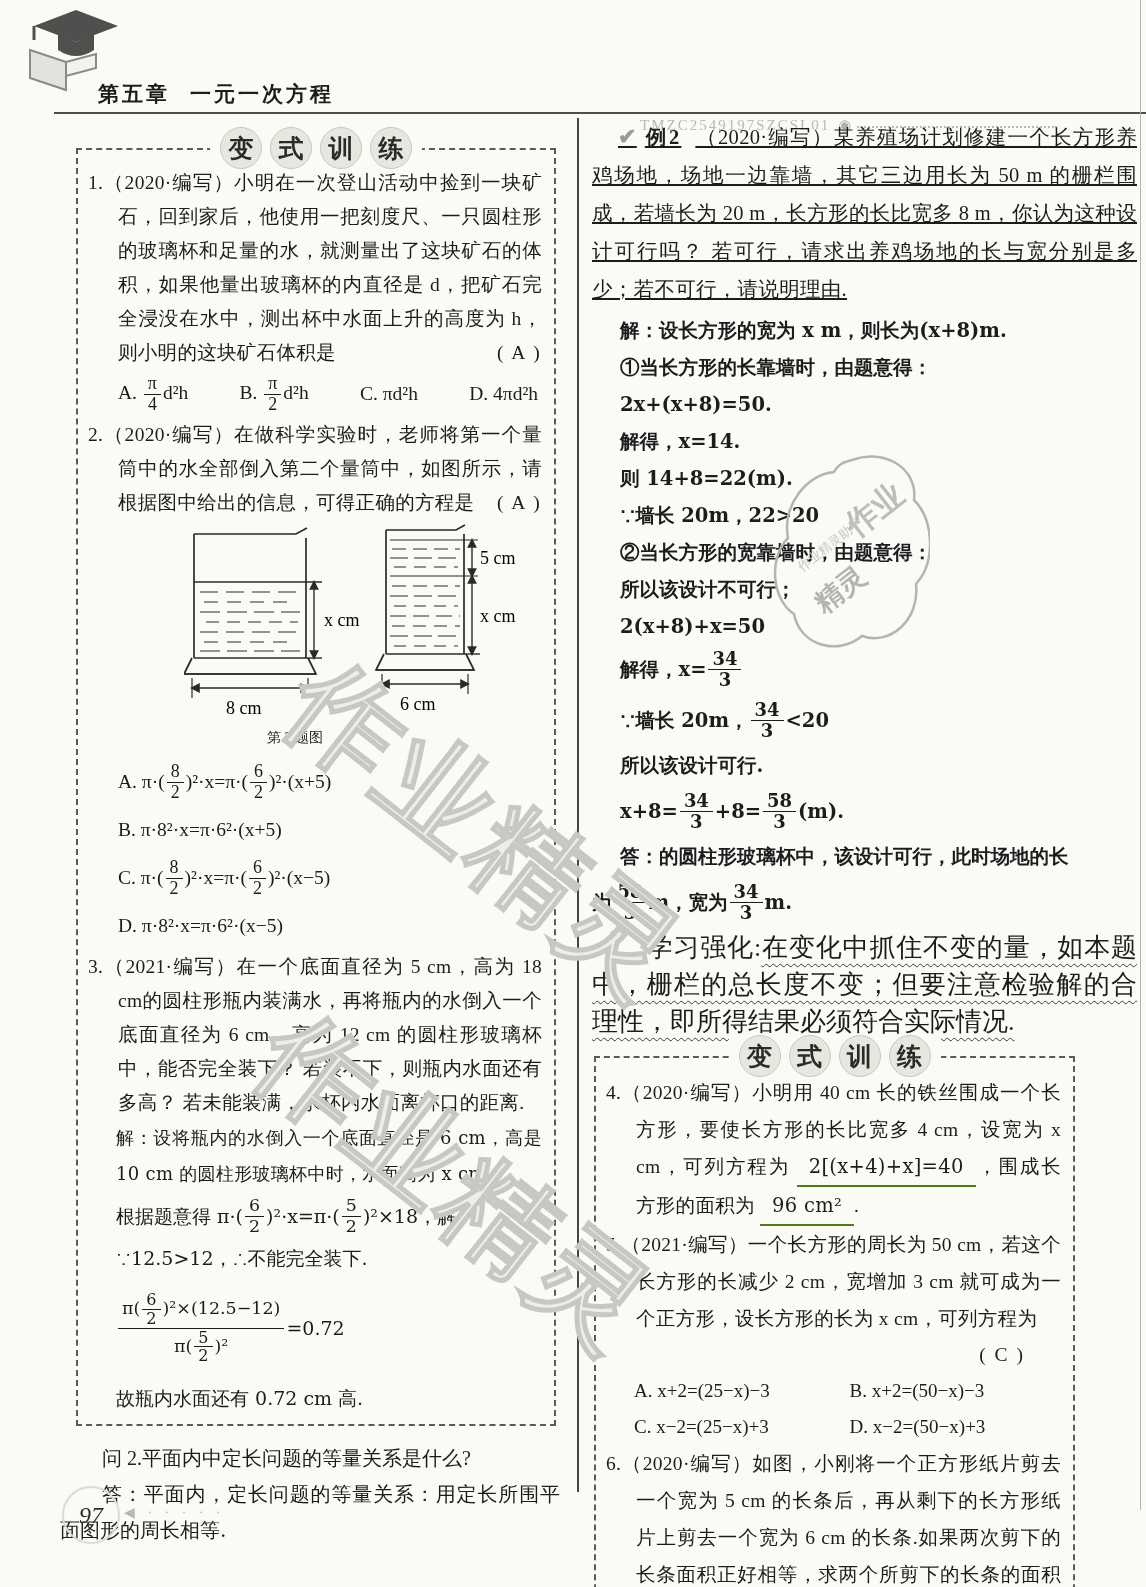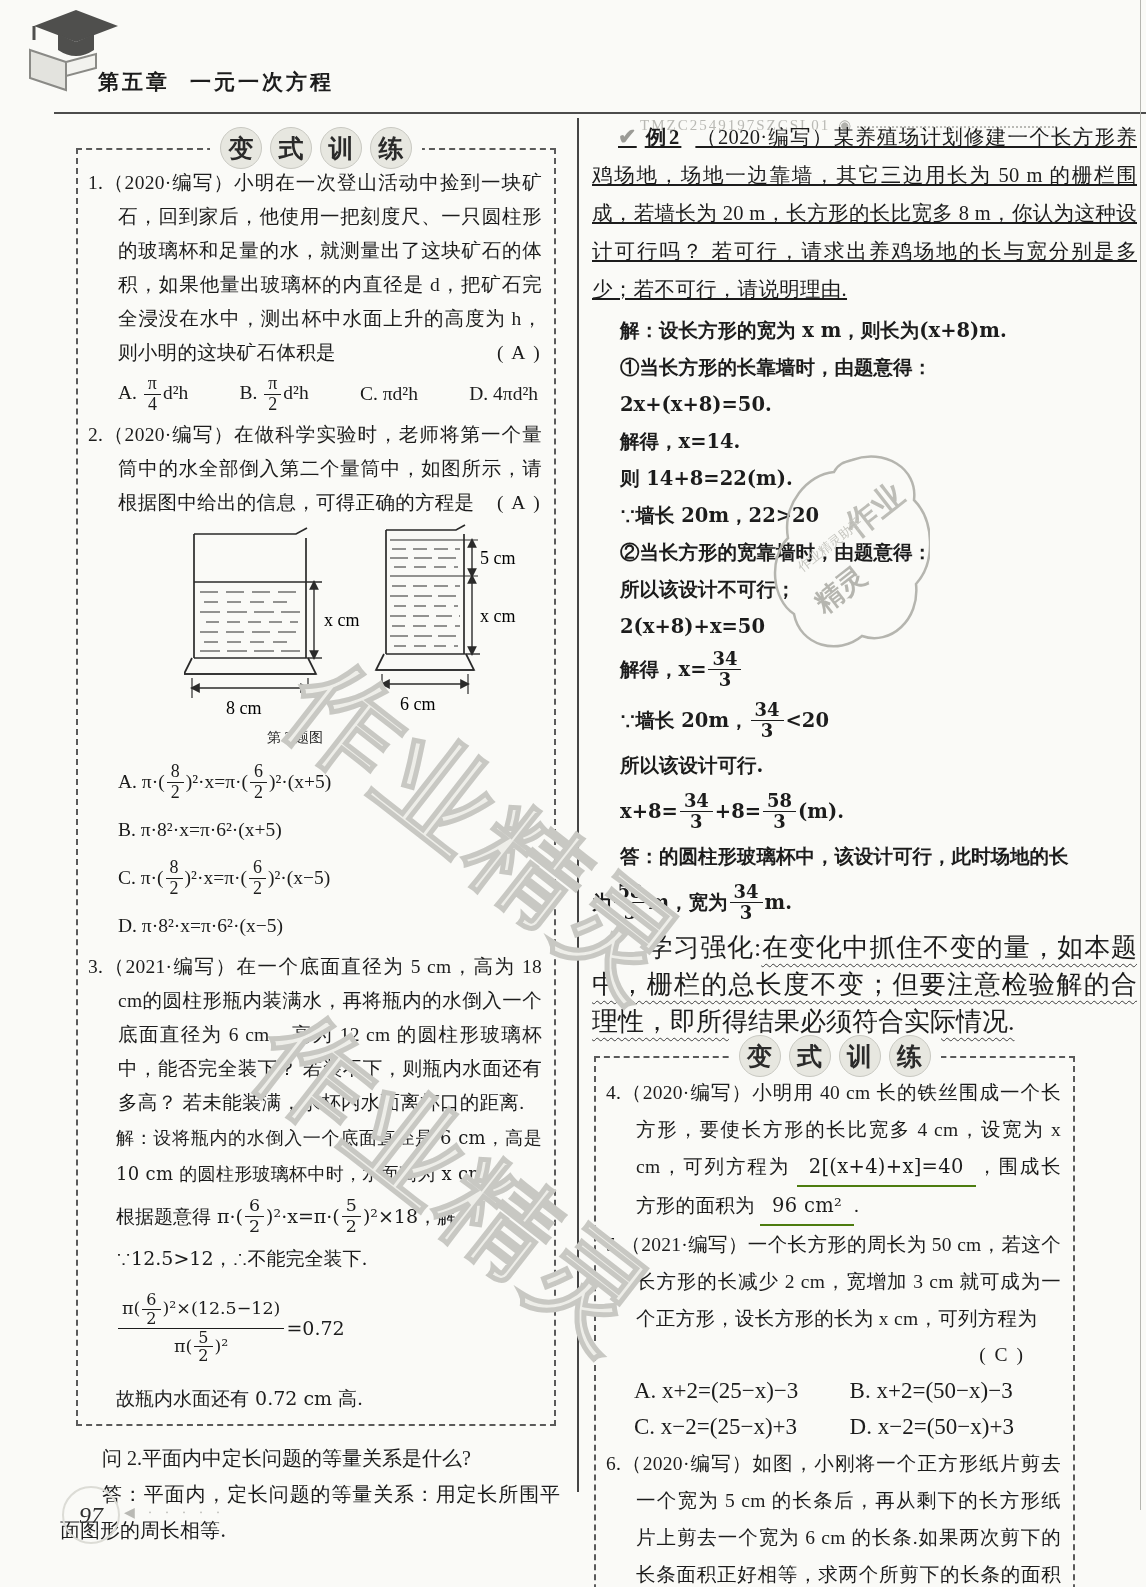--- a/index.html
+++ b/index.html
@@ -1,20 +1,20 @@
 <!DOCTYPE html>
 <html><head>
 <meta charset="utf-8">
 <style>
   html,body{margin:0;padding:0;background:#e8e8e6;}
   .page{position:relative;width:1146px;height:1587px;background:#fafaf7;overflow:hidden;
         font-family:"Liberation Serif",serif;color:#1c1c1c;}
   
   .logo{position:absolute;left:26px;top:6px;}
-  .chapter{position:absolute;left:98px;top:68px;font-size:21px;font-weight:bold;letter-spacing:3px;}
+  .chapter{position:absolute;left:98px;top:80px;font-size:21px;font-weight:bold;letter-spacing:3px;}
   .chapter .gap{margin-left:20px;}
   .header-rule{position:absolute;left:54px;top:112px;width:1092px;border-top:2px solid #4c4c4c;}
   .code{position:absolute;left:640px;top:84px;font-size:15px;color:#b9b9b4;letter-spacing:2px;
         font-family:Liberation Serif, serif;white-space:nowrap;margin-top:32px;}
   .code .dot{margin-left:8px;color:#b0b0ab;}
   .code .tail{display:inline-block;width:200px;border-top:2px dotted #b9b9b4;vertical-align:middle;margin-left:4px;}
   .right-edge{position:absolute;right:5px;top:0;height:1510px;border-left:1px solid #b6b6b0;}
   .divider{position:absolute;left:577px;top:118px;height:1374px;border-left:2px solid #454545;}
   
   .lcol{position:absolute;left:60px;top:122px;width:500px;}
@@ -62,21 +62,21 @@
   .rsol .line{min-height:37px;display:flex;align-items:center;}
   .rsol .tallline{min-height:48px;display:flex;align-items:center;}
   .rsol .xtall{min-height:54px;display:flex;align-items:center;}
   .rsol .noind{margin-left:-28px;}
   .note{font-size:26px;line-height:37px;text-align:justify;text-indent:2.1em;margin-top:4px;}
   .wavy{text-decoration:underline;text-decoration-style:wavy;text-decoration-color:#3d3d3d;
         text-decoration-thickness:1px;text-underline-offset:7px;}
   .vtbox.r .prose{font-size:19.5px;line-height:37px;}
   .blank{display:inline-block;border-bottom:2px solid #4d7c0f;padding:0 12px;text-indent:0;}
   .ansline{text-align:right;padding-right:36px;font-size:19.5px;line-height:36px;letter-spacing:2px;}
-  .optgrid{display:grid;grid-template-columns:1.02fr 1fr;font-size:23px;line-height:36px;padding-left:28px;}
+  .optgrid{display:grid;grid-template-columns:1.02fr 1fr;font-size:19px;line-height:36px;padding-left:28px;}
   
   .wm{position:absolute;font-size:112px;font-weight:bold;white-space:nowrap;letter-spacing:4px;
       color:#eeeee9;-webkit-text-stroke:1.5px #c8c8c3;transform-origin:left top;pointer-events:none;
       font-family:"DejaVu Serif",serif;z-index:3;}
   .wm1{left:348px;top:628px;transform:rotate(38deg);}
   .wm2{left:318px;top:980px;transform:rotate(38deg);}
   .stamp{position:absolute;left:772px;top:452px;z-index:3;pointer-events:none;}
   
   .pageno{position:absolute;left:62px;top:1486px;width:54px;height:54px;border:2px solid #dcdcd6;
           border-radius:50%;display:flex;align-items:center;justify-content:center;

